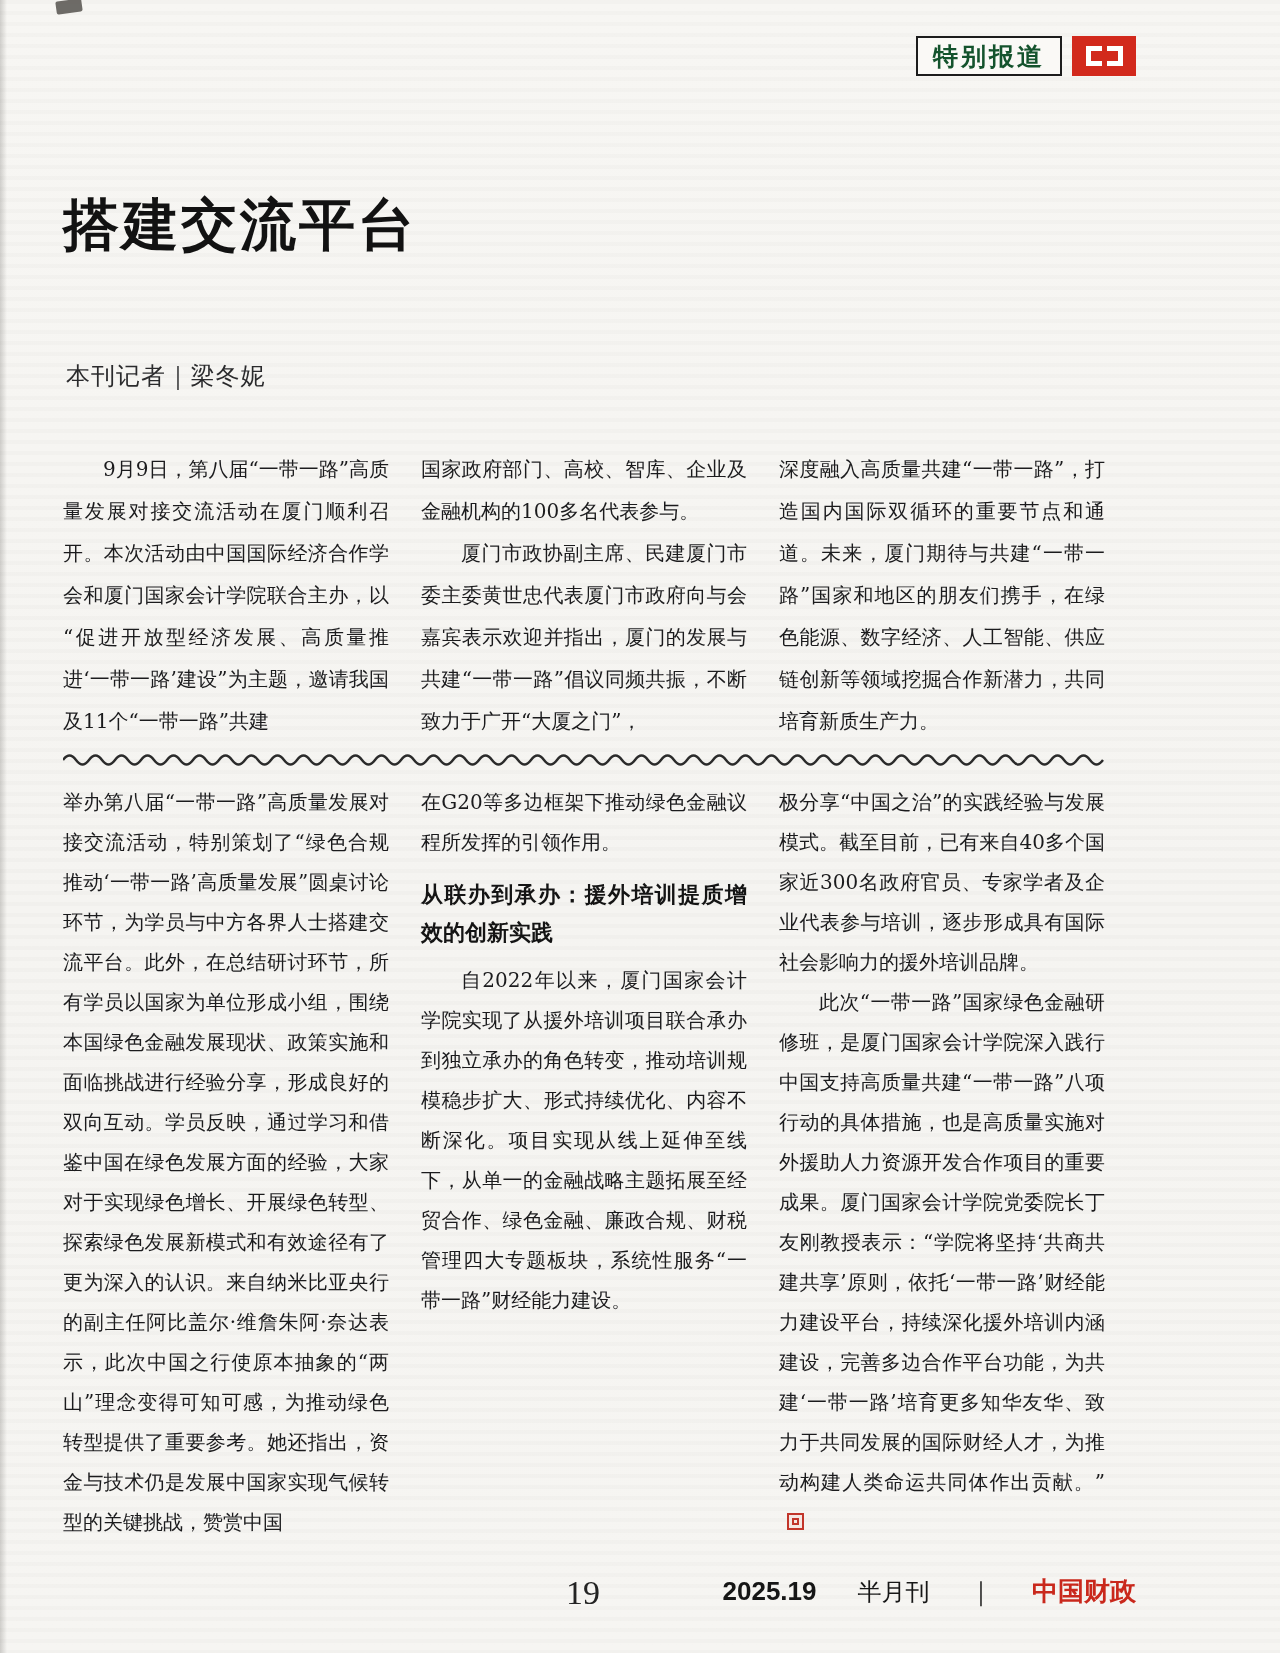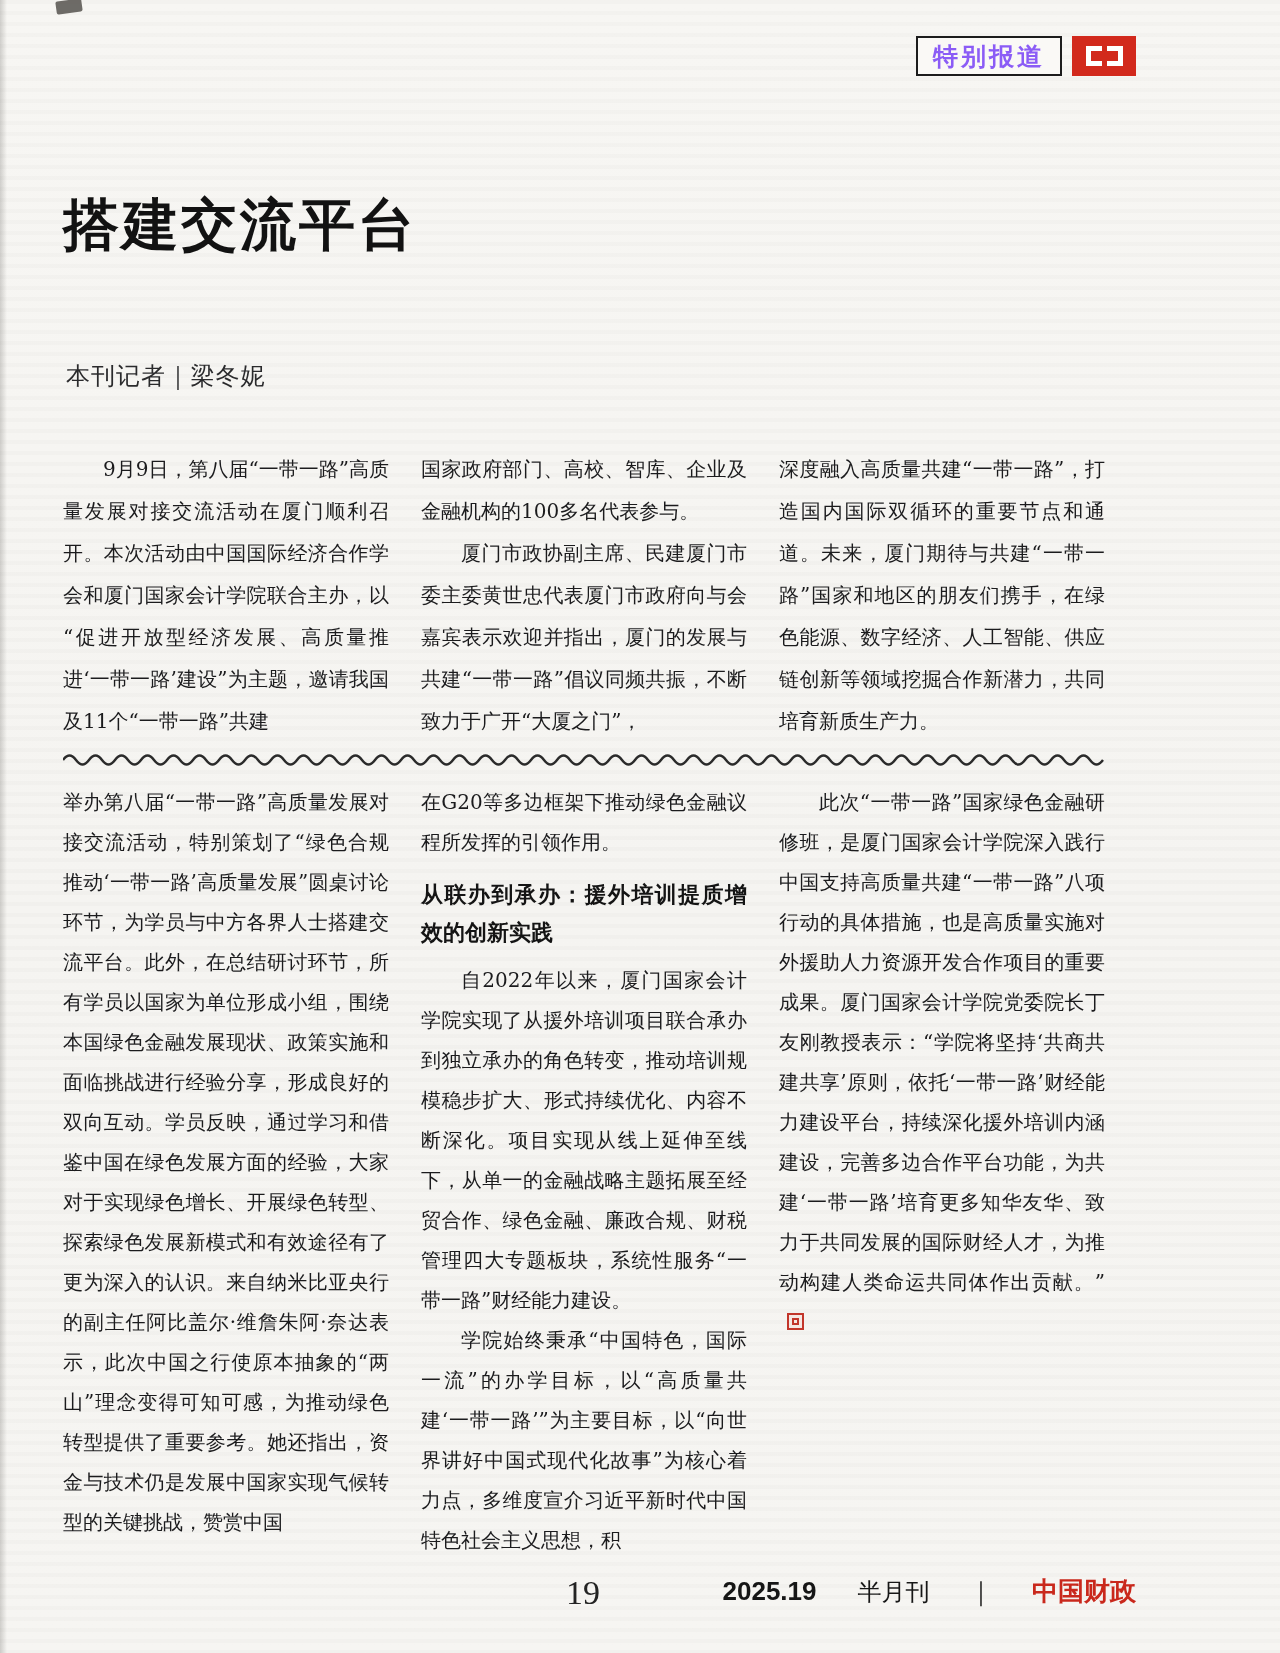--- a/index.html
+++ b/index.html
@@ -30,21 +30,21 @@
     position: absolute; left: 0; top: 0; width: 7px; height: 100%;
     background: linear-gradient(90deg, rgba(90,88,84,.25), rgba(0,0,0,0));
   }
 
   
   .page-header { position: absolute; top: 36px; right: 144px; display: flex; align-items: stretch; gap: 10px; }
   .report-tag {
     border: 2px solid #1c1c1c; background: #faf9f6;
     display: flex; align-items: center; height: 40px; padding: 0 15px;
     font-family: "Liberation Serif", serif; font-weight: 700;
-    font-size: 25px; letter-spacing: 3px; color: #8b5cf6;
+    font-size: 25px; letter-spacing: 3px; color: #14532d;
   }
   .brand-logo {
     width: 64px; height: 40px; background: #d2291c;
     display: flex; align-items: center; justify-content: center; gap: 5px;
   }
   .logo-glyph { display: block; height: 20px; border: 5px solid #fff; }
   .logo-glyph.g1 { width: 16px; border-right: none; }
   .logo-glyph.g2 { width: 16px; border-left: none; }
 
   
@@ -153,23 +153,23 @@
   </div>
 
   <div class="columns bottom">
     <div class="col">
       <p class="para">举办第八届“一带一路”高质量发展对接交流活动，特别策划了“绿色合规推动‘一带一路’高质量发展”圆桌讨论环节，为学员与中方各界人士搭建交流平台。此外，在总结研讨环节，所有学员以国家为单位形成小组，围绕本国绿色金融发展现状、政策实施和面临挑战进行经验分享，形成良好的双向互动。学员反映，通过学习和借鉴中国在绿色发展方面的经验，大家对于实现绿色增长、开展绿色转型、探索绿色发展新模式和有效途径有了更为深入的认识。来自纳米比亚央行的副主任阿比盖尔·维詹朱阿·奈达表示，此次中国之行使原本抽象的“两山”理念变得可知可感，为推动绿色转型提供了重要参考。她还指出，资金与技术仍是发展中国家实现气候转型的关键挑战，赞赏中国</p>
     </div>
     <div class="col">
       <p class="para">在G20等多边框架下推动绿色金融议程所发挥的引领作用。</p>
       <h2 class="subhead">从联办到承办：援外培训提质增效的创新实践</h2>
       <p class="para indent">自2022年以来，厦门国家会计学院实现了从援外培训项目联合承办到独立承办的角色转变，推动培训规模稳步扩大、形式持续优化、内容不断深化。项目实现从线上延伸至线下，从单一的金融战略主题拓展至经贸合作、绿色金融、廉政合规、财税管理四大专题板块，系统性服务“一带一路”财经能力建设。</p>
-      <p class="para indent">学院始终秉承“中国特色，国际一流”的办学目标，以“高质量共建‘一带一路’”为主要目标，以“向世界讲好中国式现代化故事”为核心着力点，多维度宣介习近平新时代中国特色社会主义思想，积</p>
     </div>
     <div class="col">
+      <p class="para">极分享“中国之治”的实践经验与发展模式。截至目前，已有来自40多个国家近300名政府官员、专家学者及企业代表参与培训，逐步形成具有国际社会影响力的援外培训品牌。</p>
       <p class="para indent"><span>此次“一带一路”国家绿色金融研修班，是厦门国家会计学院深入践行中国支持高质量共建“一带一路”八项行动的具体措施，也是高质量实施对外援助人力资源开发合作项目的重要成果。厦门国家会计学院党委院长丁友刚教授表示：“学院将坚持‘共商共建共享’原则，依托‘一带一路’财经能力建设平台，持续深化援外培训内涵建设，完善多边合作平台功能，为共建‘一带一路’培育更多知华友华、致力于共同发展的国际财经人才，为推动构建人类命运共同体作出贡献。”</span><span class="endmark"></span></p>
     </div>
   </div>
 
   <div class="footer">
     <div class="page-number">19</div>
     <div class="issue">
       <span class="num">2025.19</span>
       <span class="edition">半月刊</span>
       <span class="sep">｜</span>

